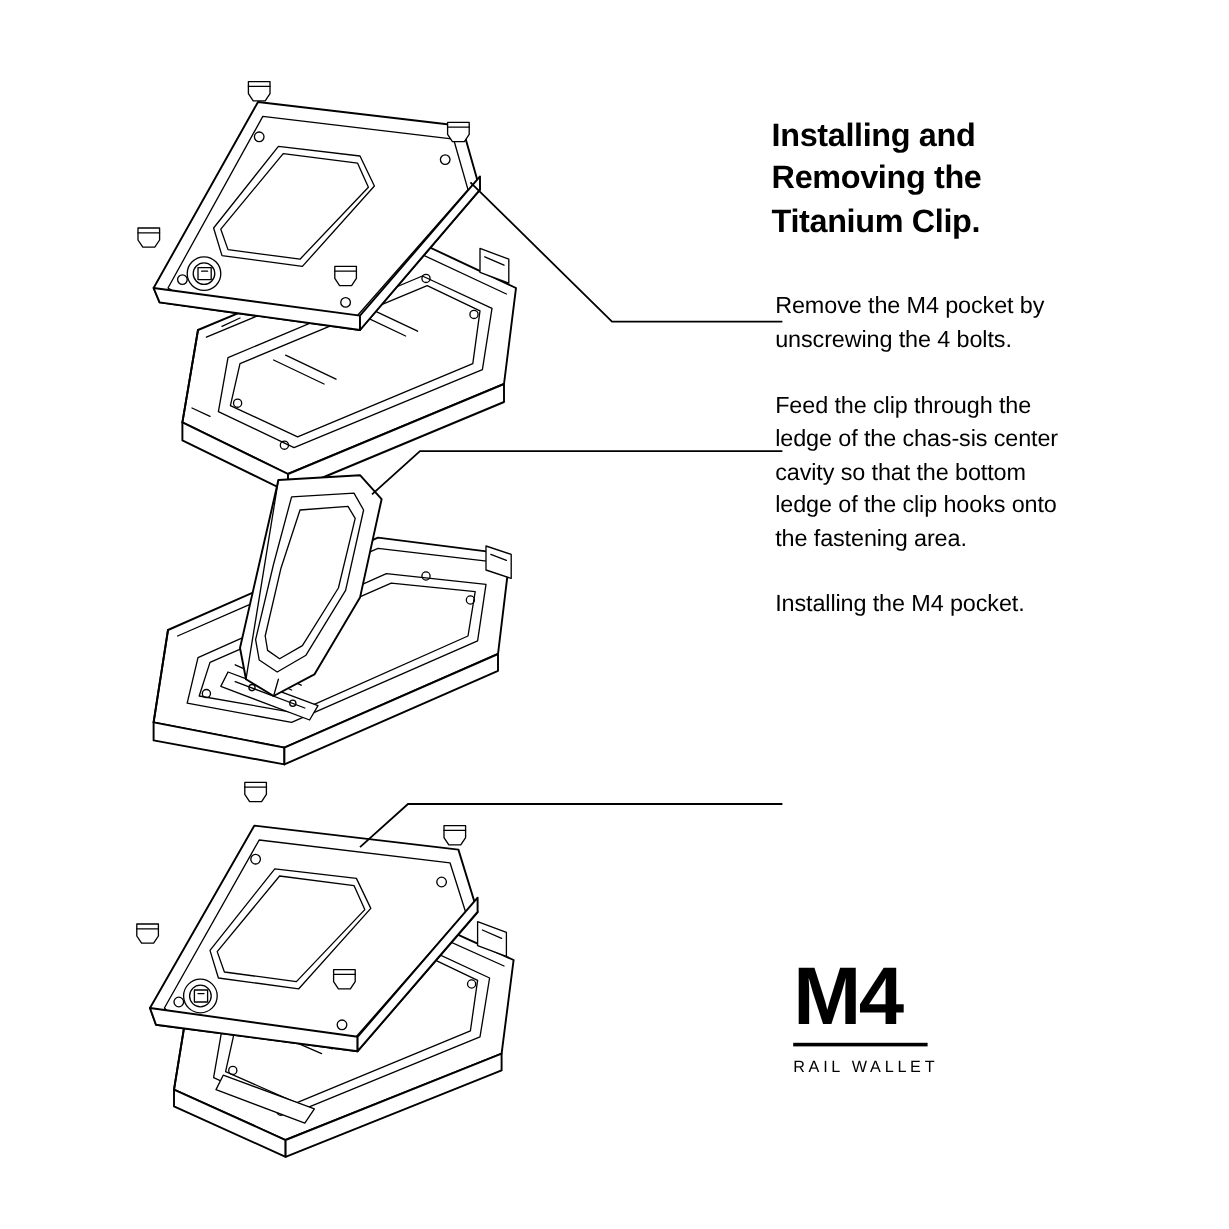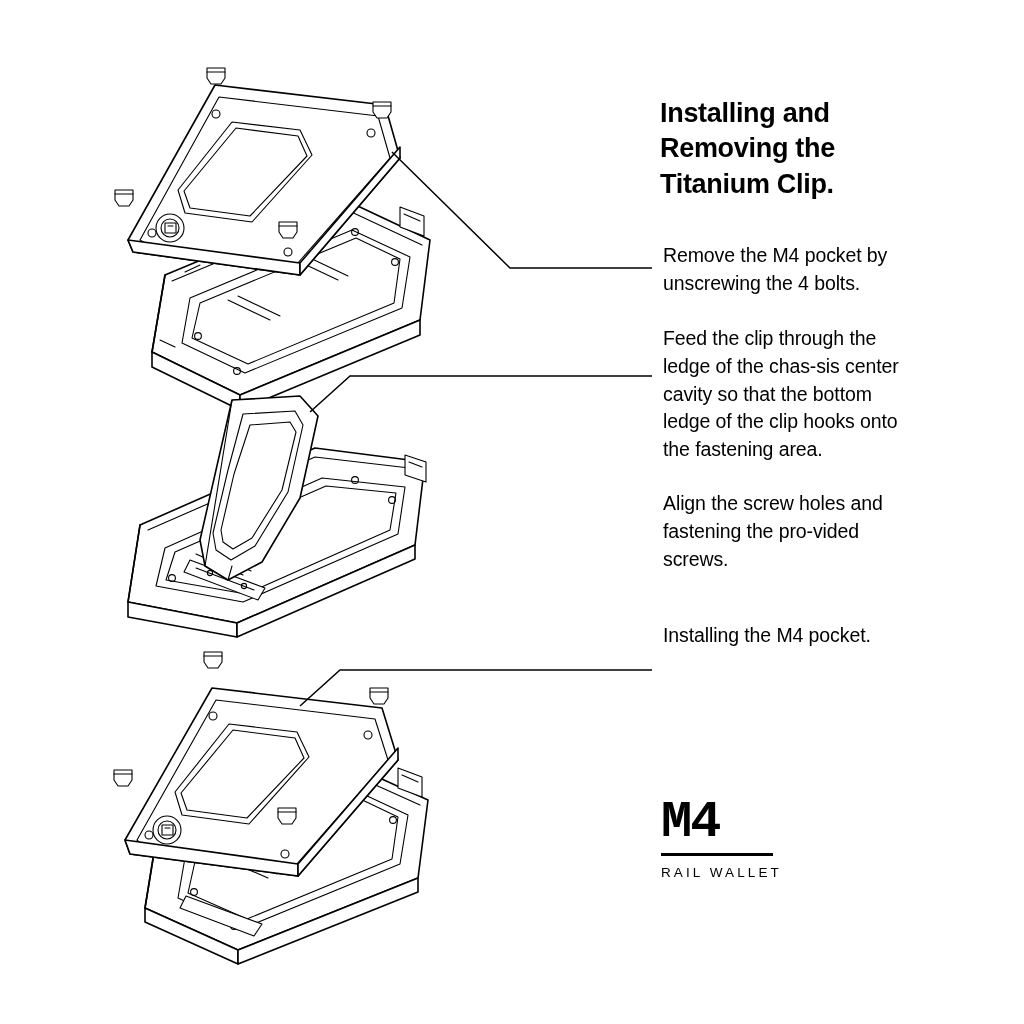--- a/index.html
+++ b/index.html
@@ -23,21 +23,21 @@
   }
   .art-layer {
     position: absolute;
     left: 0;
     top: 0;
     width: 1024px;
     height: 1024px;
   }
   .text-col {
     position: absolute;
-    left: 660px;
+    left: 643px;
     top: 96px;
     width: 250px;
   }
   .title {
     font-size: 27px;
     line-height: 1.31;
     font-weight: bold;
     letter-spacing: -0.3px;
     margin: 0 0 40px 0;
   }
@@ -49,23 +49,23 @@
   }
   .step-2 { margin-bottom: 26px; }
   .step-3 { margin-bottom: 48px; }
   .logo-block {
     position: absolute;
     left: 661px;
     top: 798px;
     width: 240px;
   }
   .logo-mark {
-    font-family: Liberation Mono, monospace;
+    font-family: Liberation Sans, sans-serif;
     font-weight: bold;
-    font-size: 52px;
+    font-size: 68px;
     line-height: 0.95;
     letter-spacing: -2px;
     margin: 0;
   }
   .logo-rule {
     width: 112px;
     height: 3px;
     background: #000;
     margin: 6px 0 7px 0;
   }
@@ -228,21 +228,20 @@
 
       <path class="leader" d="M300,706 L340,670 L652,670"></path>
     </g>
 
   </svg>
 
   <div class="text-col">
     <h1 class="title">Installing and Removing the Titanium Clip.</h1>
     <p class="step step-1">Remove the M4 pocket by unscrewing the 4 bolts.</p>
     <p class="step step-2">Feed the clip through the ledge of the chas-sis center cavity so that the bottom ledge of the clip hooks onto the fastening area.</p>
-    <p class="step step-3">Align the screw holes and fastening the pro-vided screws.</p>
     <p class="step step-4">Installing the M4 pocket.</p>
   </div>
 
   <div class="logo-block">
     <div class="logo-mark">M4</div>
     <div class="logo-rule"></div>
     <div class="logo-sub">RAIL WALLET</div>
   </div>
 
 </div>

